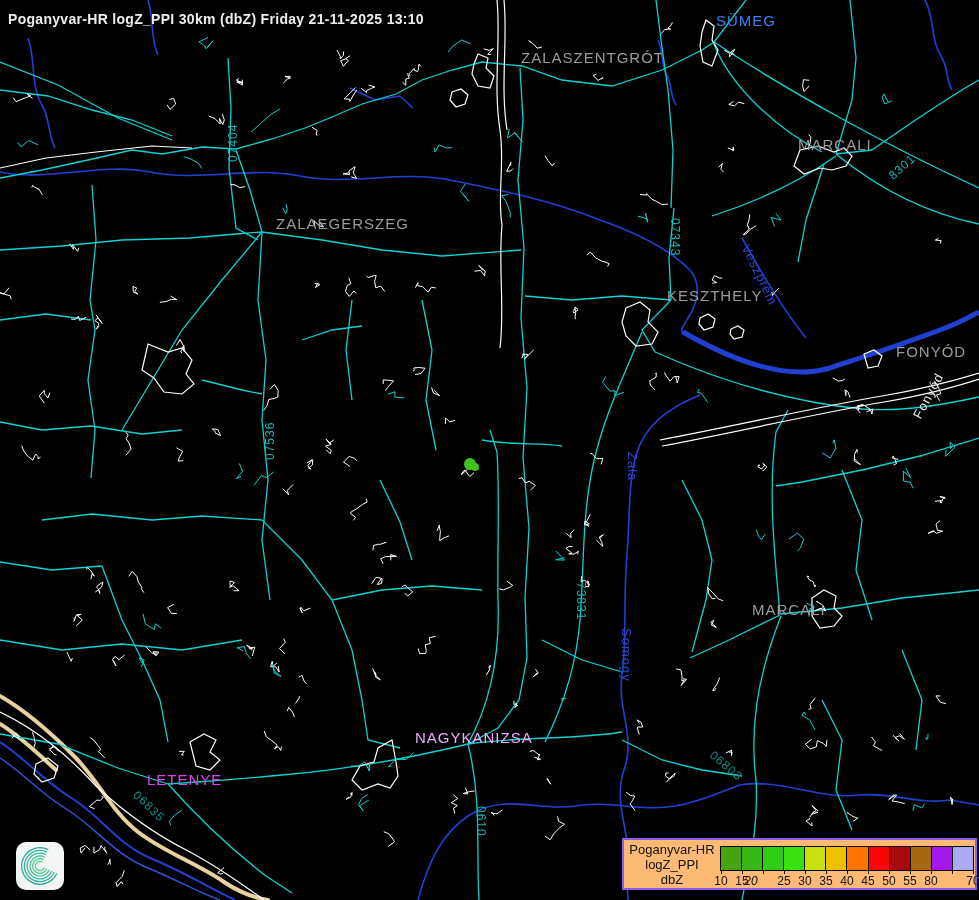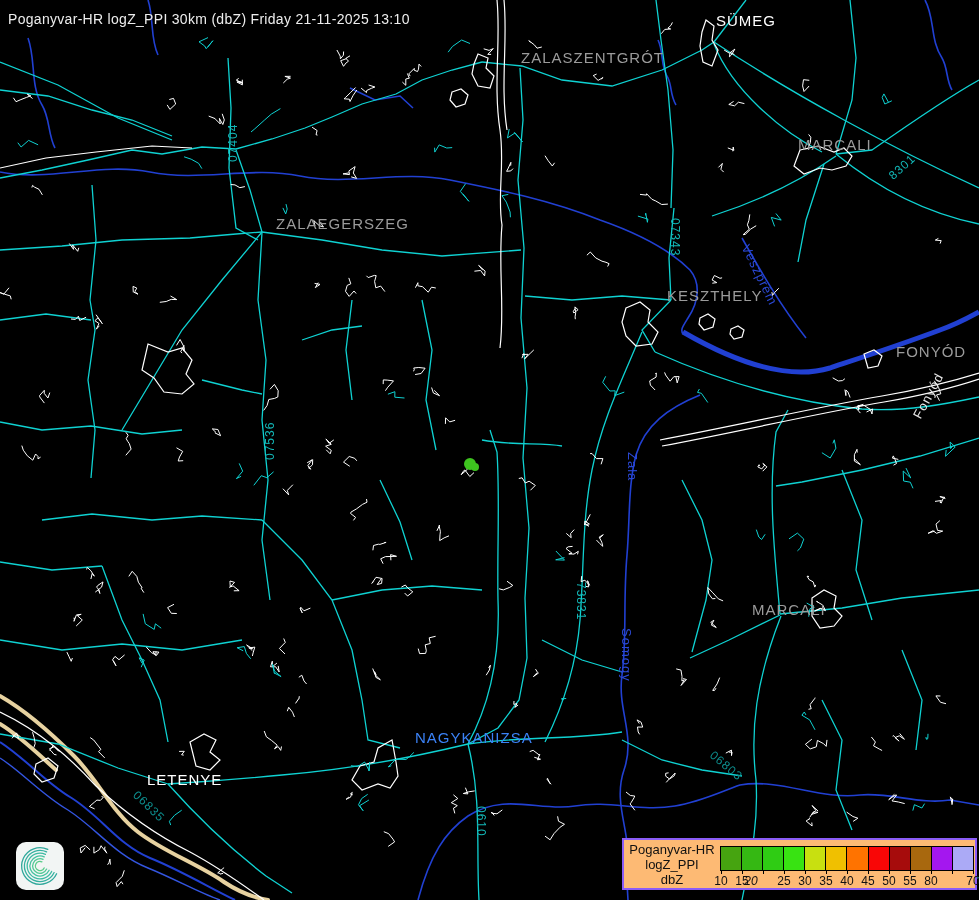--- a/index.html
+++ b/index.html
@@ -1,20 +1,20 @@
 <!DOCTYPE html>
 <html><head>
 <meta charset="utf-8">
 <style>
   html,body{margin:0;padding:0;background:#000;}
   #stage{position:relative;width:979px;height:900px;background:#000;overflow:hidden;
          font-family:"Liberation Sans", sans-serif;}
   #map{position:absolute;left:0;top:0;}
   #title{position:absolute;left:8px;top:11px;color:#ededed;font-size:14px;letter-spacing:.3px;
-         text-shadow:0 0 2px #000;white-space:nowrap;}
+         text-shadow:0 0 2px #000;white-space:nowrap;font-weight:bold;}
   .city-label{position:absolute;color:#9b9b9b;font-size:15px;letter-spacing:1px;white-space:nowrap;}
   .road-label{position:absolute;font-size:12px;letter-spacing:1px;white-space:nowrap;
               transform-origin:0 0;}
   .region-label{position:absolute;font-size:13px;letter-spacing:1px;white-space:nowrap;
               transform-origin:0 0;}
   #legend{position:absolute;left:622px;top:838px;width:355px;height:52px;background:#fdba74;
           border:2px solid #8b5cf6;box-sizing:border-box;display:flex;}
   .legend-text{width:96px;display:flex;flex-direction:column;justify-content:center;
           align-items:center;color:#111;font-size:13px;line-height:15px;}
   .legend-bar-wrap{position:relative;flex:1;}
@@ -334,29 +334,29 @@
       </g>
     <g id="echo-layer">
         <circle cx="470" cy="464" r="6" fill="#3ec41f"></circle>
         <circle cx="475" cy="467" r="4" fill="#3ec41f"></circle>
       </g>
   </svg>
 
   <div id="title">Poganyvar-HR logZ_PPI 30km (dbZ) Friday 21-11-2025 13:10</div>
 
   <div id="labels">
-      <div class="city-label" style="left: 716px; top: 12px; color: #ffffff;">SÜMEG</div>
+      <div class="city-label" style="left: 716px; top: 12px; color: #3b82f6;">SÜMEG</div>
       <div class="city-label" style="left: 521px; top: 49px; color: rgb(155, 155, 155);">ZALASZENTGRÓT</div>
       <div class="city-label" style="left: 798px; top: 136px; color: rgb(155, 155, 155);">MARCALI</div>
       <div class="city-label" style="left: 276px; top: 215px; color: rgb(155, 155, 155);">ZALAEGERSZEG</div>
       <div class="city-label" style="left: 667px; top: 287px; color: rgb(155, 155, 155);">KESZTHELY</div>
       <div class="city-label" style="left: 896px; top: 343px; color: rgb(155, 155, 155);">FONYÓD</div>
       <div class="city-label" style="left: 752px; top: 601px; color: rgb(155, 155, 155);">MARCALI</div>
-      <div class="city-label" style="left: 415px; top: 729px; color: #3b82f6;">NAGYKANIZSA</div>
-      <div class="city-label" style="left: 147px; top: 771px; color: #ffffff;">LETENYE</div>
+      <div class="city-label" style="left: 415px; top: 729px; color: #f0abfc;">NAGYKANIZSA</div>
+      <div class="city-label" style="left: 147px; top: 771px; color: #d946ef;">LETENYE</div>
       <div class="road-label" style="left: 226px; top: 162px; transform: rotate(-90deg); color: rgb(18, 182, 182);">07404</div>
       <div class="road-label" style="left: 682px; top: 218px; transform: rotate(90deg); color: rgb(18, 182, 182);">07343</div>
       <div class="road-label" style="left: 263px; top: 460px; transform: rotate(-90deg); color: rgb(18, 182, 182);">07536</div>
       <div class="road-label" style="left: 588px; top: 582px; transform: rotate(90deg); color: rgb(18, 182, 182);">73831</div>
       <div class="road-label" style="left: 488px; top: 806px; transform: rotate(90deg); color: rgb(18, 182, 182);">0610</div>
       <div class="road-label" style="left: 140px; top: 788px; transform: rotate(44deg); color: rgb(13, 143, 143);">06835</div>
       <div class="road-label" style="left: 716px; top: 748px; transform: rotate(40deg); color: rgb(13, 143, 143);">06803</div>
       <div class="road-label" style="left: 886px; top: 172px; transform: rotate(-42deg); color: rgb(18, 182, 182);">8301</div>
       <div class="region-label" style="left: 640px; top: 452px; transform: rotate(90deg); color: rgb(43, 73, 214);">Zala</div>
       <div class="region-label" style="left: 634px; top: 628px; transform: rotate(90deg); color: rgb(43, 73, 214);">Somogy</div>

